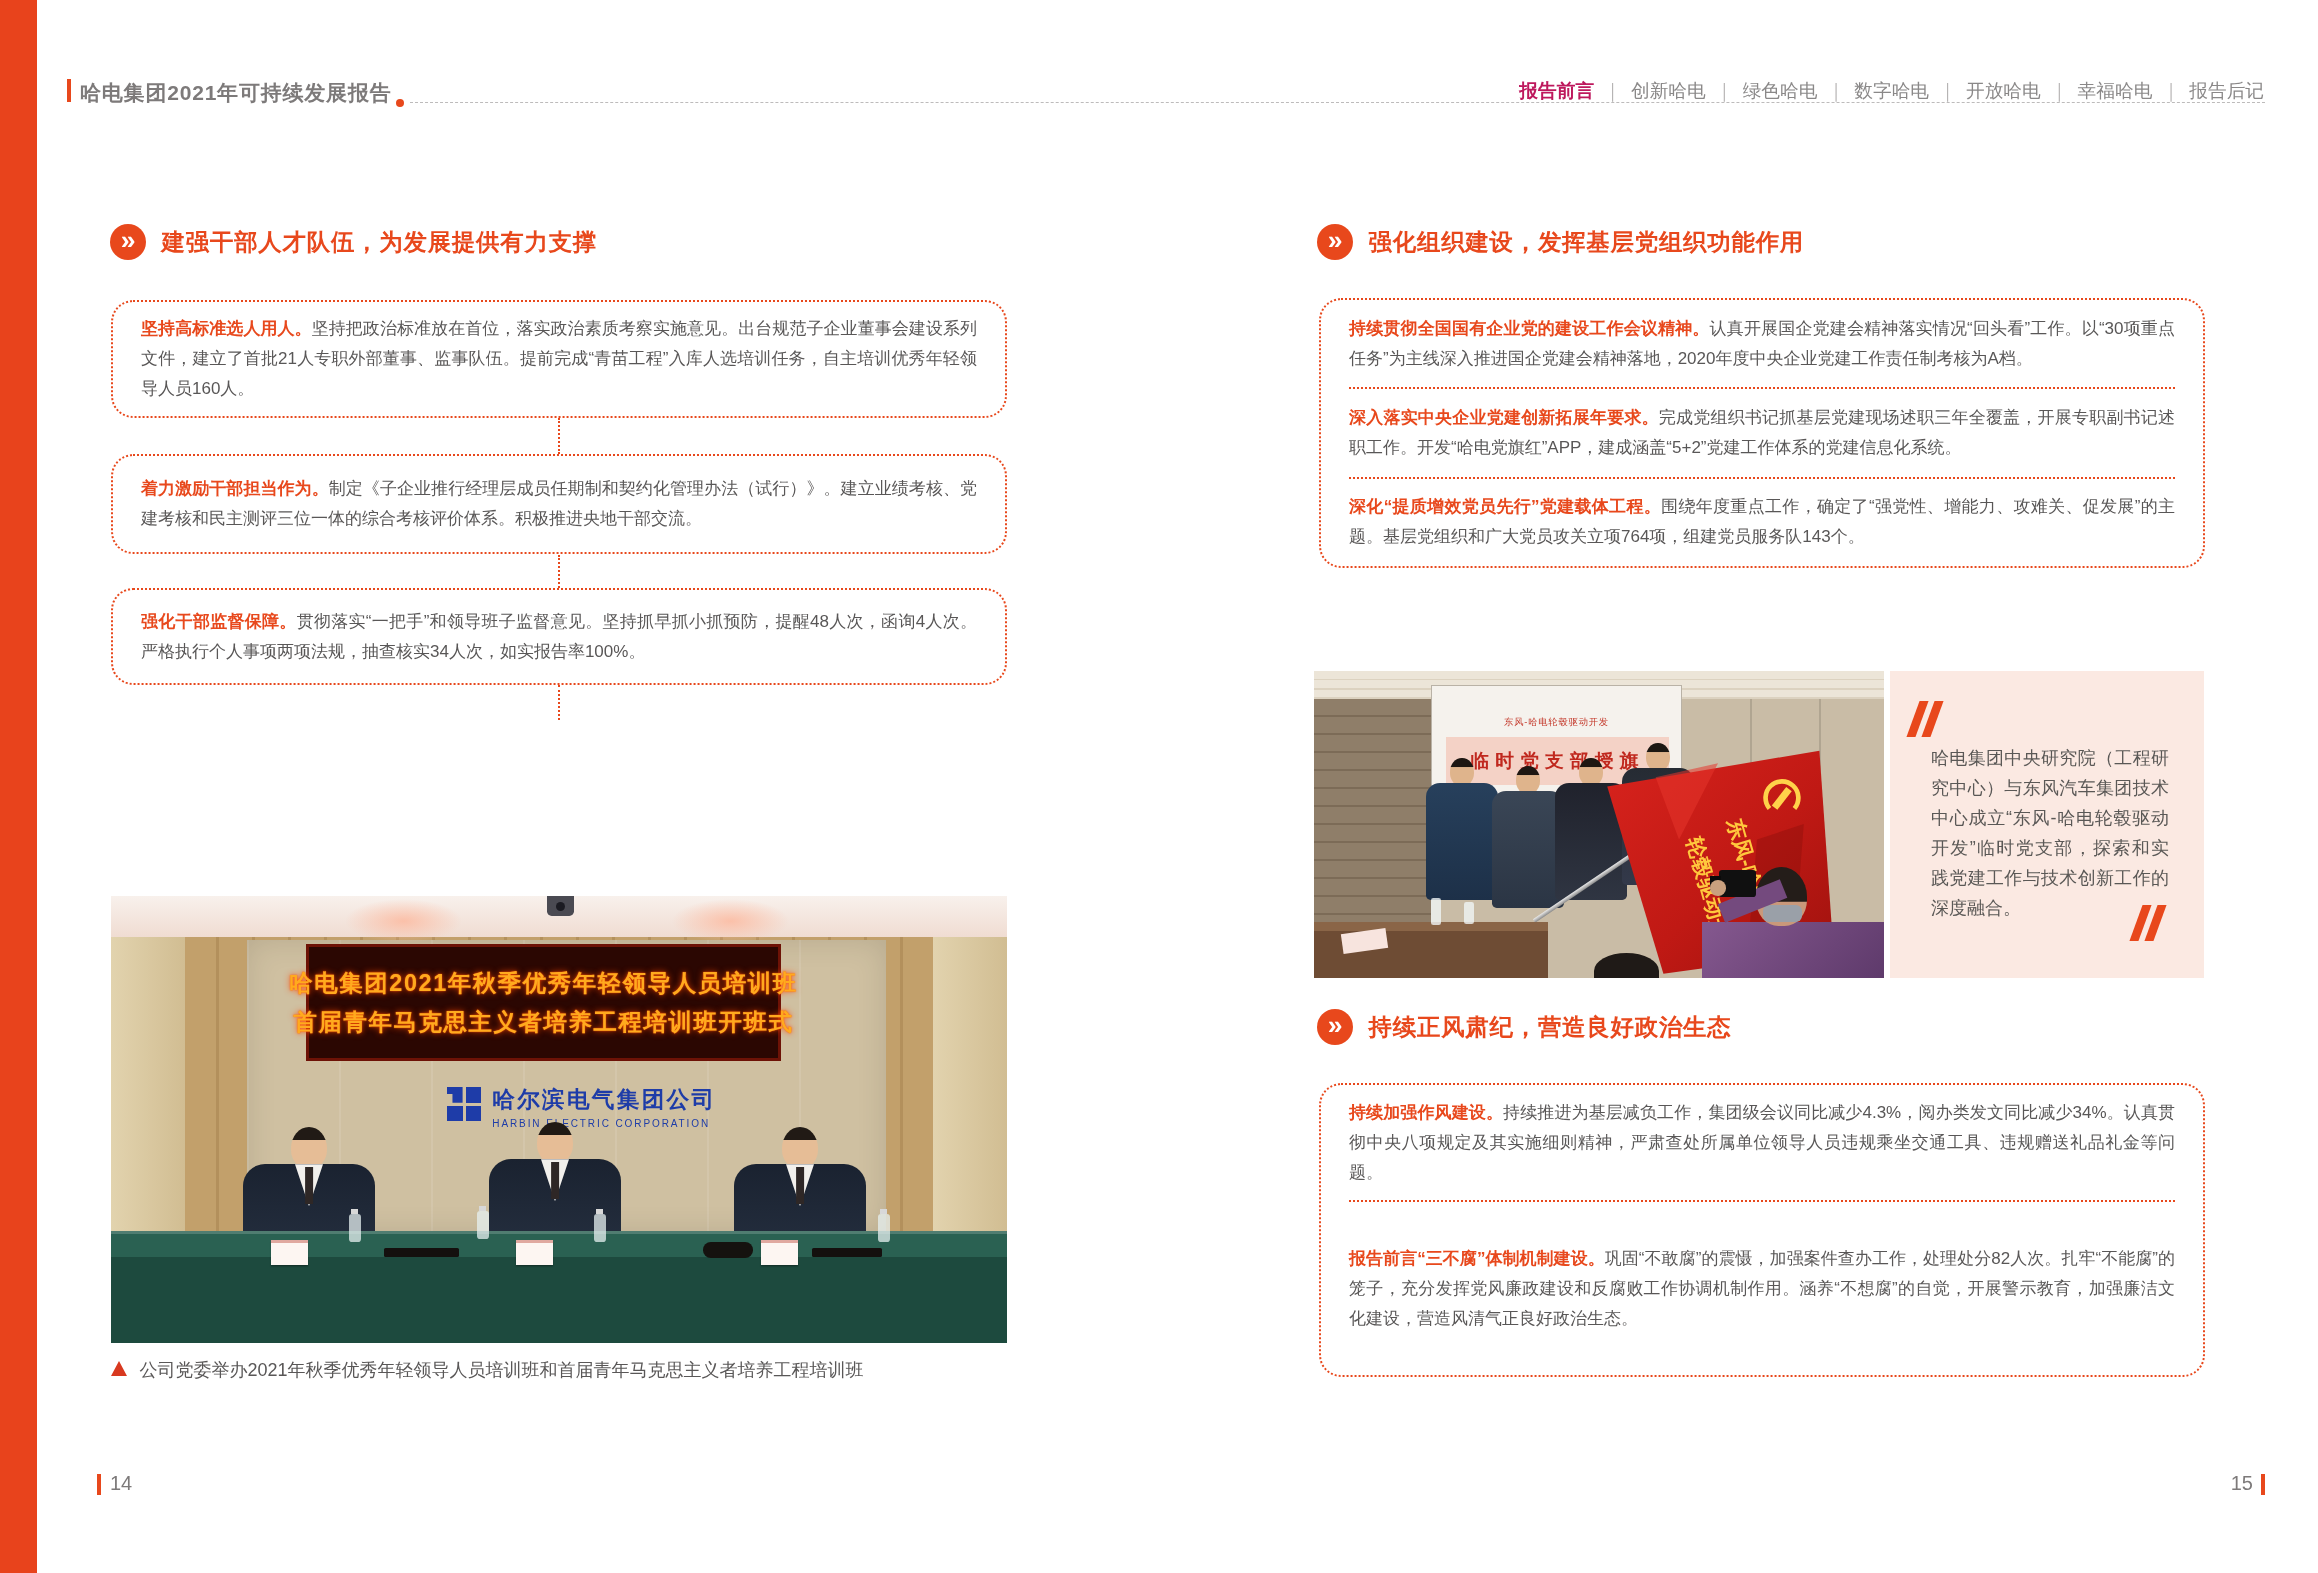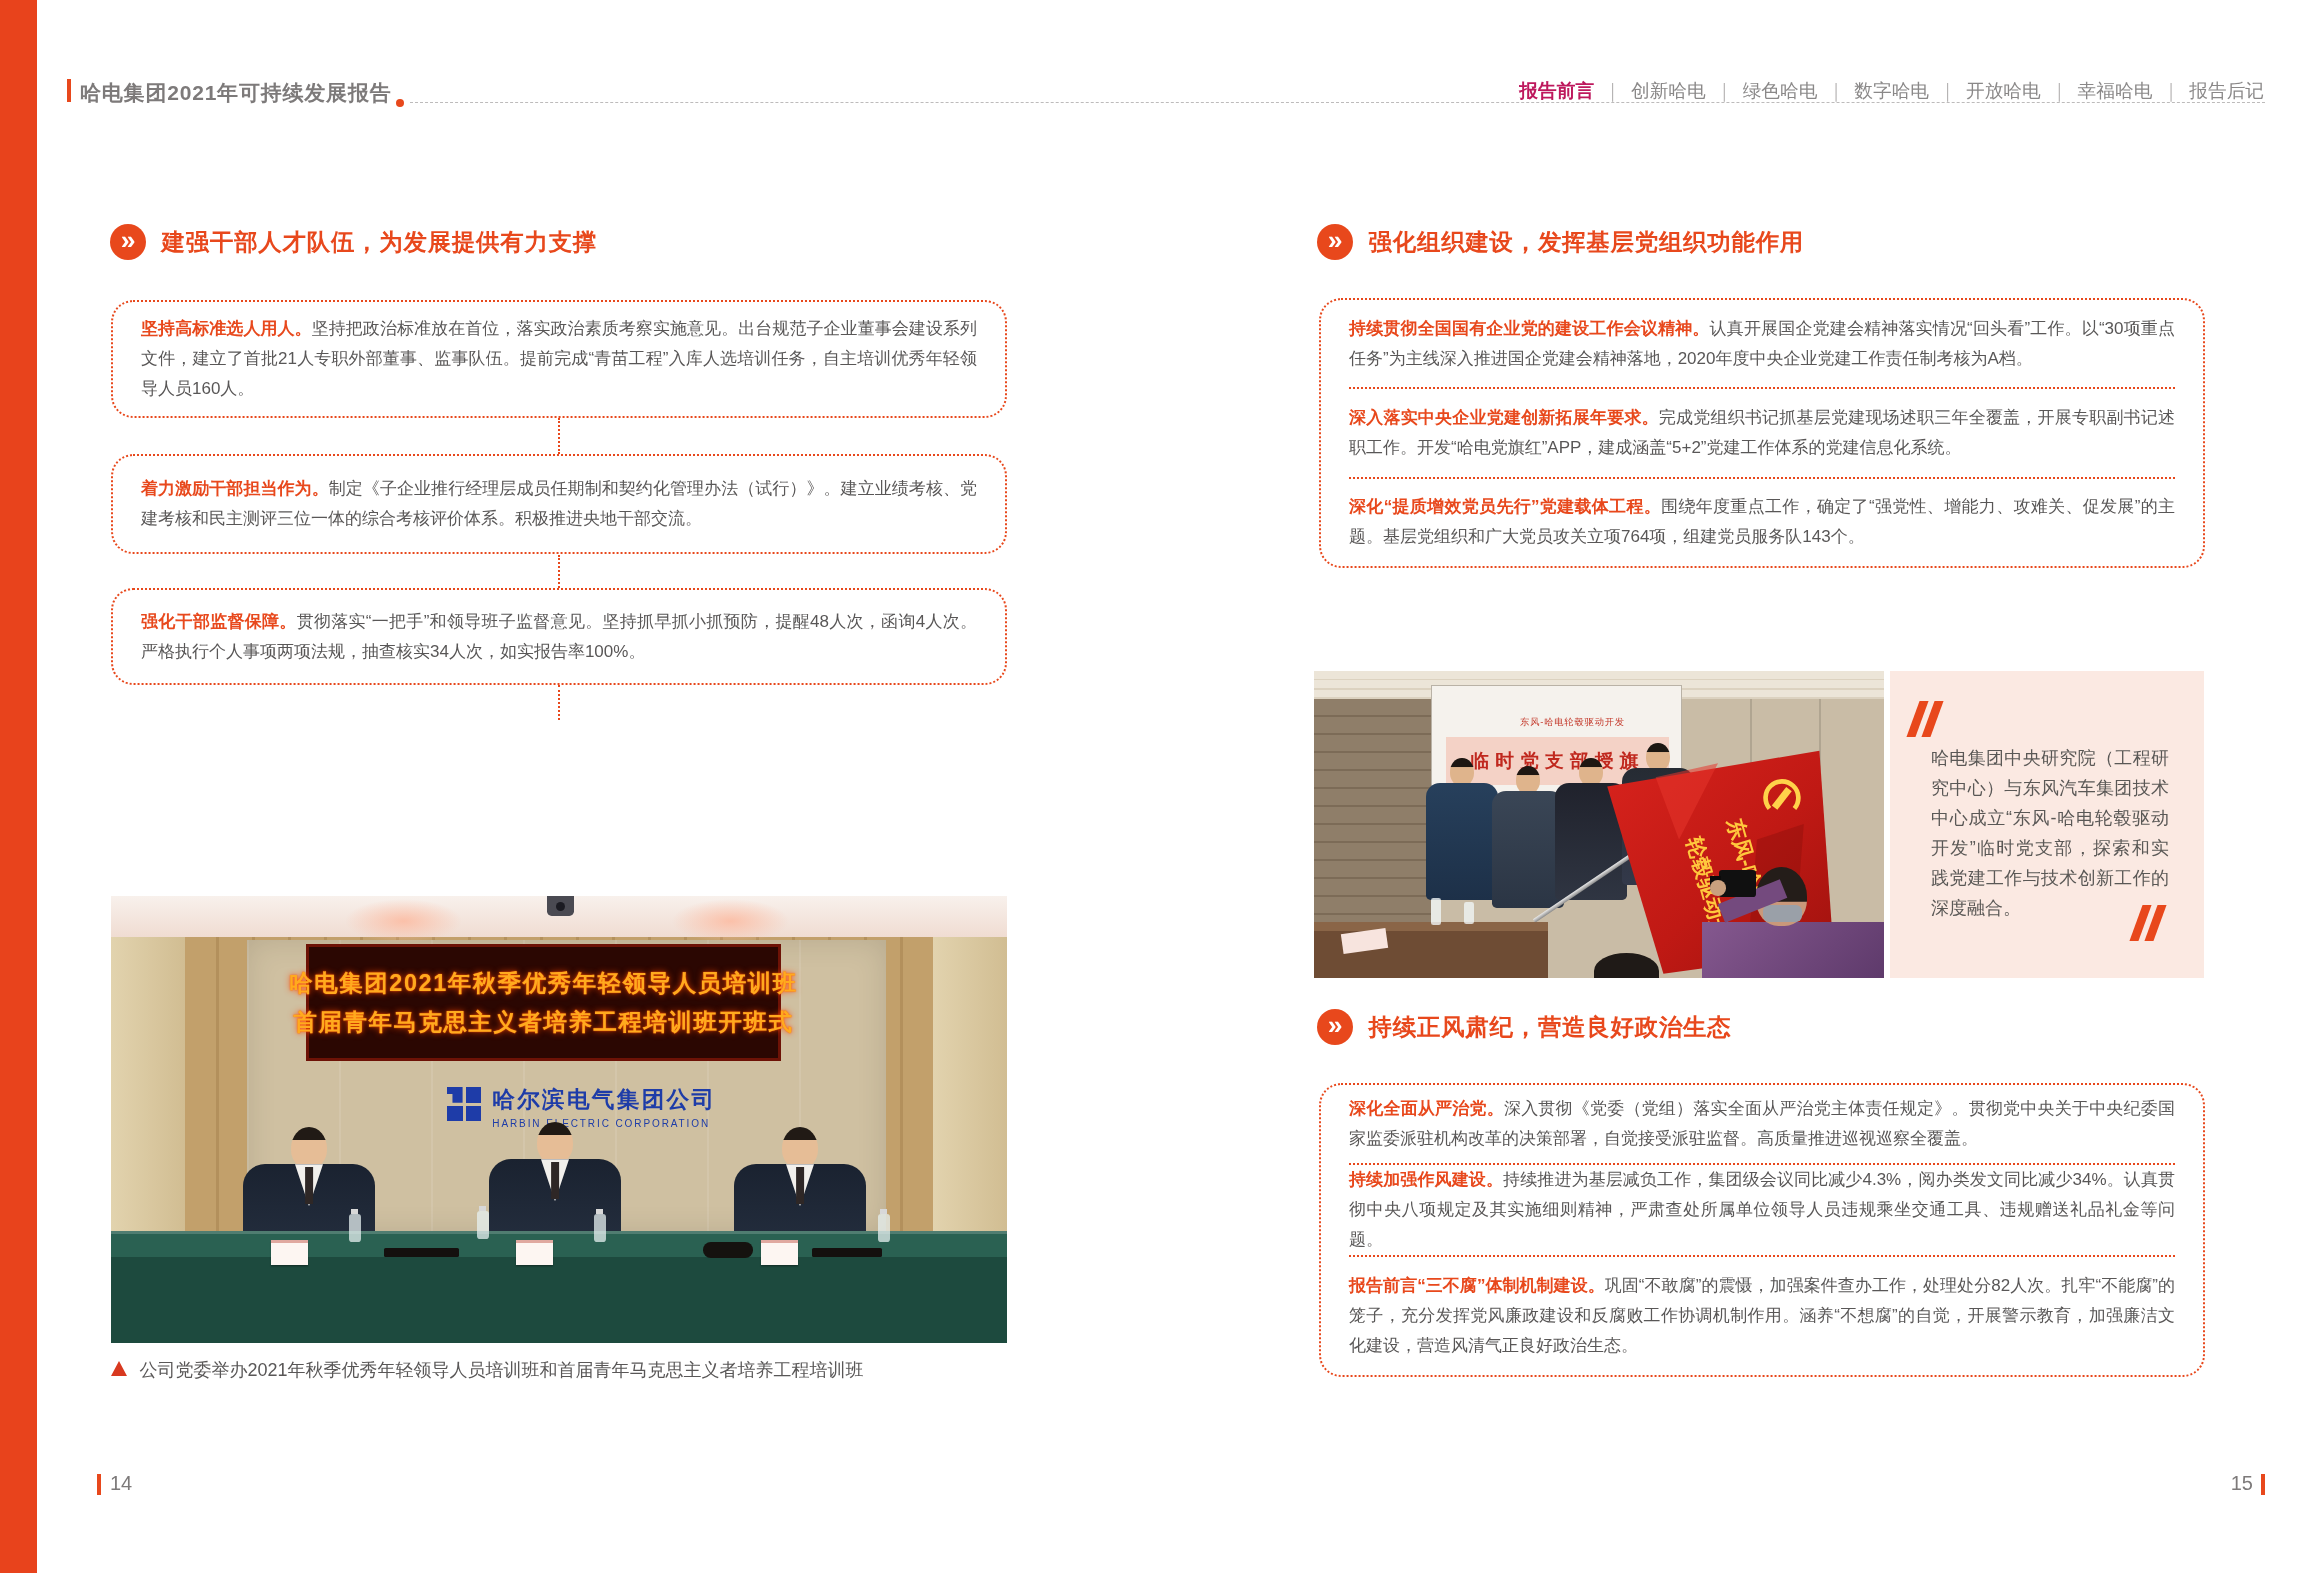--- a/index.html
+++ b/index.html
@@ -96,21 +96,21 @@
   .folder{position:absolute;height:9.3px;background:#14100e;border-radius:1.6px;}
   .mic{position:absolute;left:592px;top:346px;width:50px;height:15.6px;background:#15120f;border-radius:7.8px;}
 
   
   .photo-r{position:absolute;left:1314px;top:671px;width:570px;height:307px;overflow:hidden;background:#c9bca6;}
   .pr-ceiling{position:absolute;left:0;top:0;width:100%;height:28px;
               background:repeating-linear-gradient(180deg,#ece5d8 0 7.8px,#dcd2c0 7.8px 9.3px);}
   .pr-slats{position:absolute;left:0;top:28px;width:117px;height:234px;
             background:repeating-linear-gradient(180deg,#8f7e69 0 15.6px,#7c6b57 15.6px 18px);}
   .screen{position:absolute;left:117px;top:14px;width:251px;height:196px;background:#f5f2ed;border:1.6px solid #b9b2a6;box-sizing:border-box;}
-  .scr-sub{position:absolute;left:0;top:30px;width:100%;text-align:center;font-size:9.3px;color:#c4392b;letter-spacing:0.8px;margin-left:16px;}
+  .scr-sub{position:absolute;left:0;top:30px;width:100%;text-align:center;font-size:9.3px;color:#c4392b;letter-spacing:0.8px;}
   .scr-band{position:absolute;left:14px;top:51px;width:223px;height:48px;background:#f4d2c6;
             display:flex;align-items:center;justify-content:center;}
   .scr-band span{font-size:18.7px;font-weight:700;color:#c0281e;letter-spacing:6.2px;white-space:nowrap;}
   .seam{position:absolute;top:28px;width:2.3px;height:234px;background:rgba(0,0,0,.12);}
   .sperson{position:absolute;width:72px;}
   .shead{width:23.4px;height:28px;margin:0 auto;border-radius:50% 50% 46% 46%;background:linear-gradient(#1d1712 0 32%,#dfb48c 34%);}
   .storso{width:72px;height:117px;margin-top:-3.1px;border-radius:14px 14px 4.7px 4.7px;background:linear-gradient(#20222c,#2f3542);}
   .flag-svg{position:absolute;left:248px;top:75px;}
   .pole{position:absolute;left:220px;top:248px;width:257px;height:3.9px;background:linear-gradient(#e8e8e8,#8a8a8a);
         transform:rotate(-34deg);transform-origin:left center;}
@@ -330,23 +330,20 @@
       </span>
   </div>
 
   <div class="sec-head" style="left:1317px;top:1009px;">
     <span class="sh-icon">»</span>
     <span class="sh-title">持续正风肃纪，营造良好政治生态</span>
   </div>
 
   <div class="rbox" style="top:1083px;height:294px;">
     <div class="ritem" style="flex:2;">
-      <p><span class="lead">深化全面从严治党。</span><span>深入贯彻《党委（党组）落实全面从严治党主体责任规定》。贯彻党中央关于中央纪委国家监委派驻机构改革的决策部署，自觉接受派驻监督。高质量推进巡视巡察全覆盖。</span></p>
-    </div>
-    <div class="ritem" style="flex:2;">
       <p><span class="lead">持续加强作风建设。</span><span>持续推进为基层减负工作，集团级会议同比减少4.3%，阅办类发文同比减少34%。认真贯彻中央八项规定及其实施细则精神，严肃查处所属单位领导人员违规乘坐交通工具、违规赠送礼品礼金等问题。</span></p>
     </div>
     <div class="ritem" style="flex:3;">
       <p><span class="lead">报告前言“三不腐”体制机制建设。</span><span>巩固“不敢腐”的震慑，加强案件查办工作，处理处分82人次。扎牢“不能腐”的笼子，充分发挥党风廉政建设和反腐败工作协调机制作用。涵养“不想腐”的自觉，开展警示教育，加强廉洁文化建设，营造风清气正良好政治生态。</span></p>
     </div>
   </div>
 
   <div class="pgnum" style="left:2217px;top:1472px;width:36px;text-align:right;">15</div>
   <div class="pgbar" style="left:2261px;top:1474px;"></div>
 </div>

